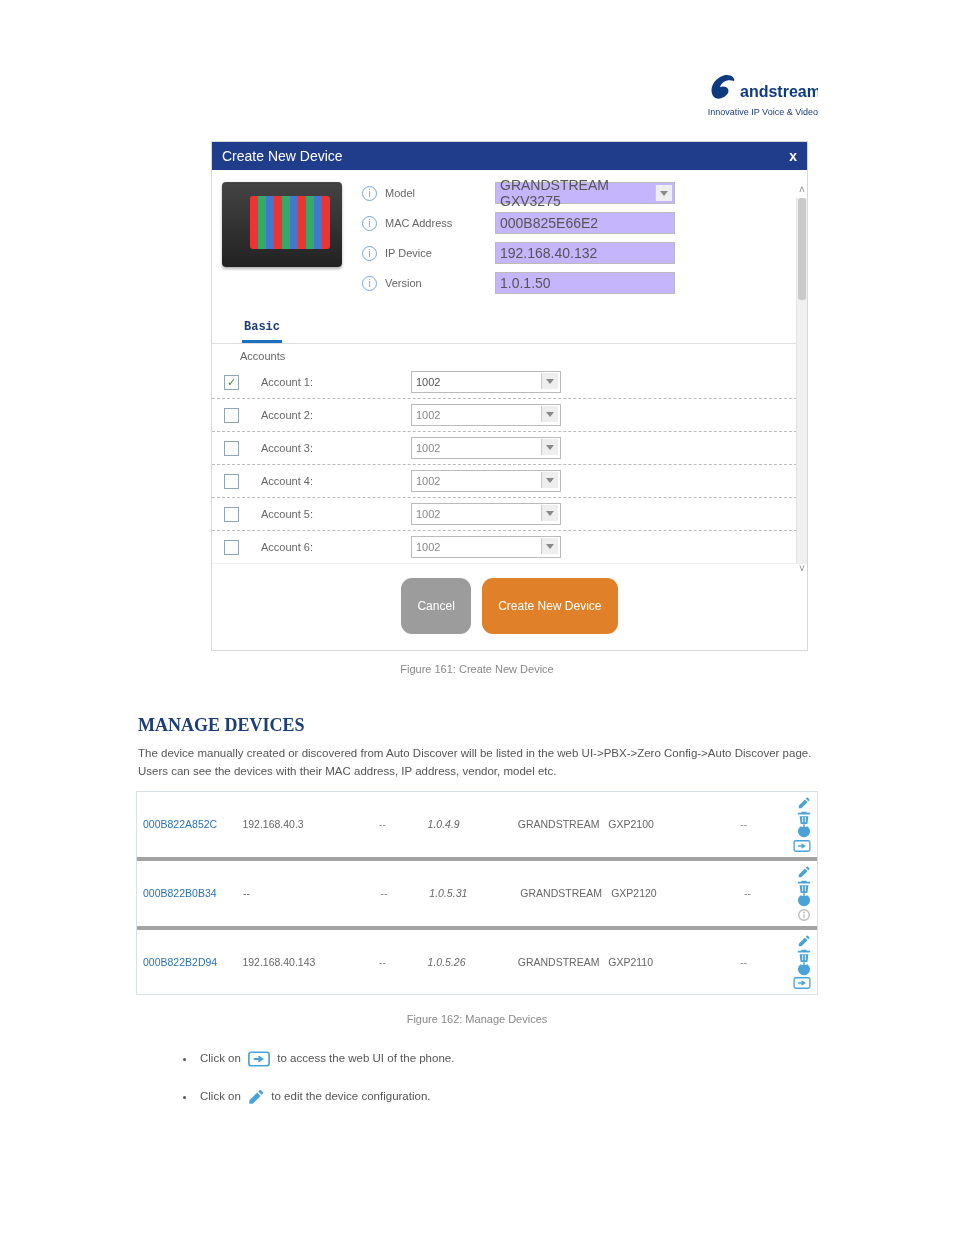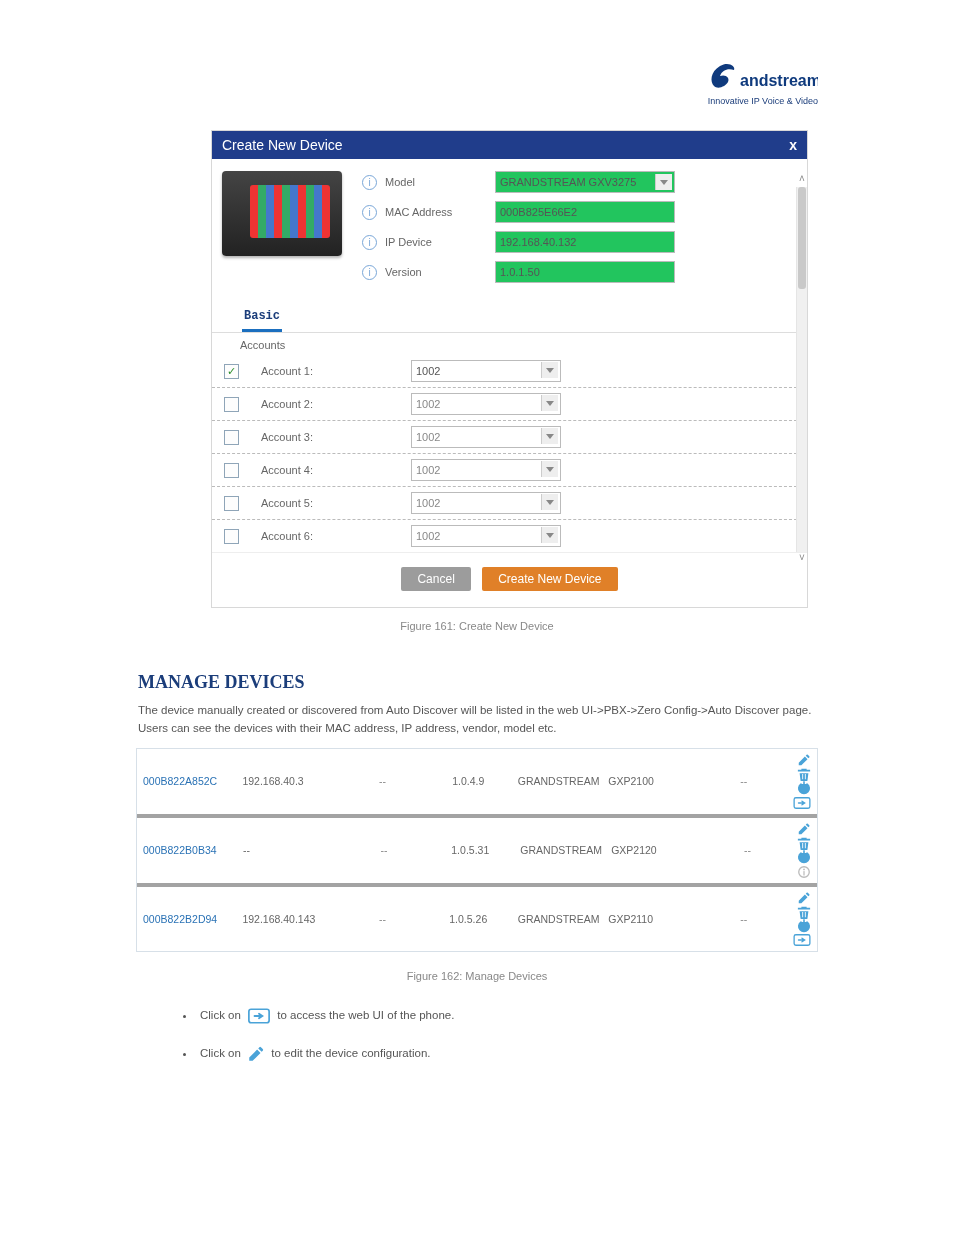--- a/index.html
+++ b/index.html
@@ -4,21 +4,21 @@
 <style>
   body {
     margin: 0;
     font-family: Arial, Helvetica, sans-serif;
     font-size: 12px;
     color: #555;
     background: #fff;
   }
   .page {
     width: 902px;
-    margin: 0 auto;
+    margin: 11px auto;
     padding: 50px 0 60px;
     position: relative;
   }
   .logo-wrap {
     position: absolute;
     right: 110px;
     top: 60px;
     text-align: right;
   }
   .logo-wrap svg { display: block; }
@@ -96,26 +96,26 @@
     text-align: center;
     margin-right: 8px;
   }
   .form-label {
     width: 110px;
   }
   .form-field {
     width: 170px;
     height: 20px;
     border: 1px solid #bbb;
-    font-size: 11px;
+    font-size: 14px;
     padding: 0 4px;
     color: #555;
     display: flex;
     align-items: center;
-    background: #22c55e;
+    background: #c4b5fd;
   }
   .select-field {
     position: relative;
   }
   .select-caret {
     position: absolute;
     right: 2px; top: 2px;
     width: 16px; height: 16px;
     background: #eee;
     border-left: 1px solid #ccc;
@@ -174,24 +174,24 @@
   .line-sec {
     margin-top: 6px;
   }
   .dlg-footer {
     text-align: center;
     padding: 14px 0 16px;
     border-top: 1px solid #eee;
   }
   .btn {
     display: inline-block;
-    padding: 5px 16px;
+    padding: 21px 16px;
     font-size: 12px;
     color: #fff;
-    border-radius: 2px;
+    border-radius: 11px;
     margin: 0 4px;
     cursor: pointer;
   }
   .btn-cancel { background: #9c9c9c; }
   .btn-primary { background: #e08028; }
   .scroll-handle {
     position:absolute; right:0; top:28px; width:10px; bottom:0;
     background:#f0f0f0;
     border-left:1px solid #e5e5e5;
   }
@@ -233,21 +233,21 @@
   .dev-row {
     display: flex;
     align-items: center;
     border-bottom: 4px solid #a3a3a3;
     padding: 4px 6px;
   }
   .dev-row:last-child { border-bottom: none; }
   .c-mac { width: 110px; color: #2a72b5; }
   .c-ip  { width: 105px; }
   .c-ext { width: 100px; text-align: center; color:#888;}
-  .c-ver { width: 90px;  text-align: center;}
+  .c-ver { width: 90px;  text-align: left; font-style: italic;}
   .c-vnd { width: 110px; text-align: center;}
   .c-mdl { width: 100px; }
   .c-cfg { width: 100px; text-align:center; color:#888;}
   .c-ops { flex: 1; text-align: right; }
   .op-icon { display:inline-block; margin-left:4px; vertical-align: middle; }
   .table-caption {
     text-align: center;
     font-size: 11px;
     color: #888;
     margin-bottom: 24px;

